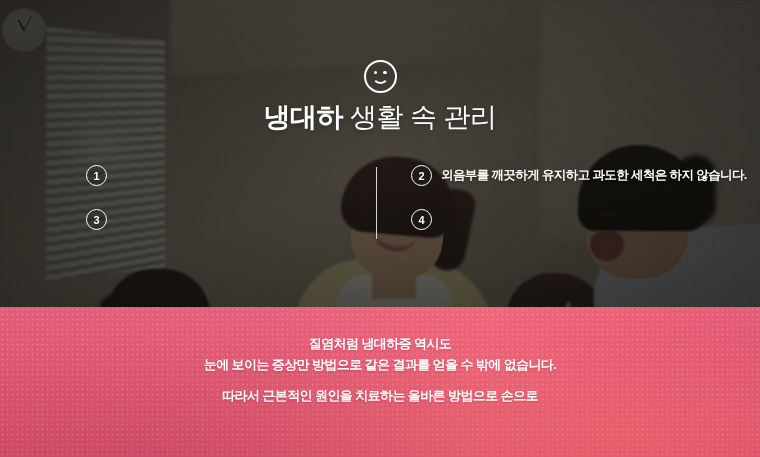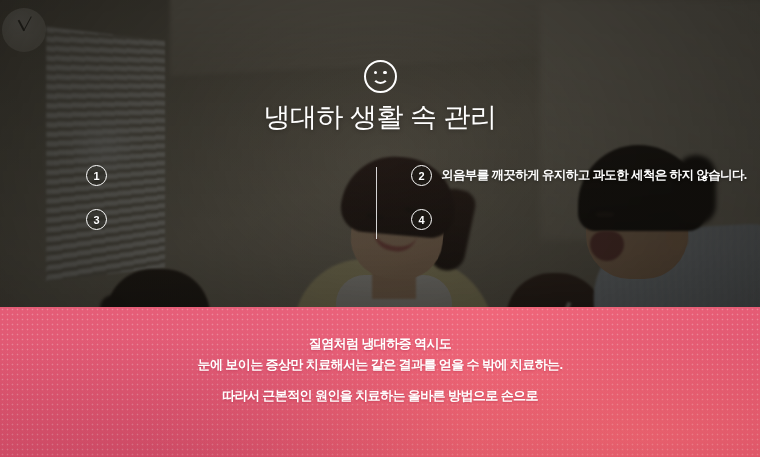--- a/index.html
+++ b/index.html
@@ -343,21 +343,21 @@
     border-radius:0 0 16px 16px;
   }
 
   .hero-title {
     position:absolute; left:0; top:102px; width:760px;
     text-align:center; color:#fff;
     font-size:27px; line-height:1.15; letter-spacing:-0.5px;
     white-space:nowrap;
     text-shadow:0 1px 4px rgba(0,0,0,.35);
   }
-  .hero-title .strong { font-weight:400; }
+  .hero-title .strong { font-weight:700; }
   .hero-title .light  { font-weight:300;text-align:center; }
 
   .tips {
     position:absolute; left:0; top:165px; width:760px; height:80px;
   }
   .divider {
     position:absolute; left:376px; top:2px; width:1px; height:72px;
     background:rgba(255,255,255,.82);
   }
   .tip {
@@ -517,21 +517,21 @@
       </div>
     </div>
   </div>
 
   <div class="pink">
     <div class="pink-shade"></div>
     <div class="pink-inner">
 
       <div class="pink-para">
         <span class="ln">질염처럼 냉대하증 역시도</span>
-        <span class="ln">눈에 보이는 증상만 치료해서는 같은 결과를 얻을 수 밖에 치료하는.</span>
+        <span class="ln">눈에 보이는 증상만 방법으로 같은 결과를 얻을 수 밖에 없습니다.</span>
       </div>
 
       <div class="pink-para">
         <span class="ln">따라서 근본적인 원인을 치료하는 올바른 방법으로 손으로</span>
       </div>
 
     </div>
   </div>
 
 </div>

